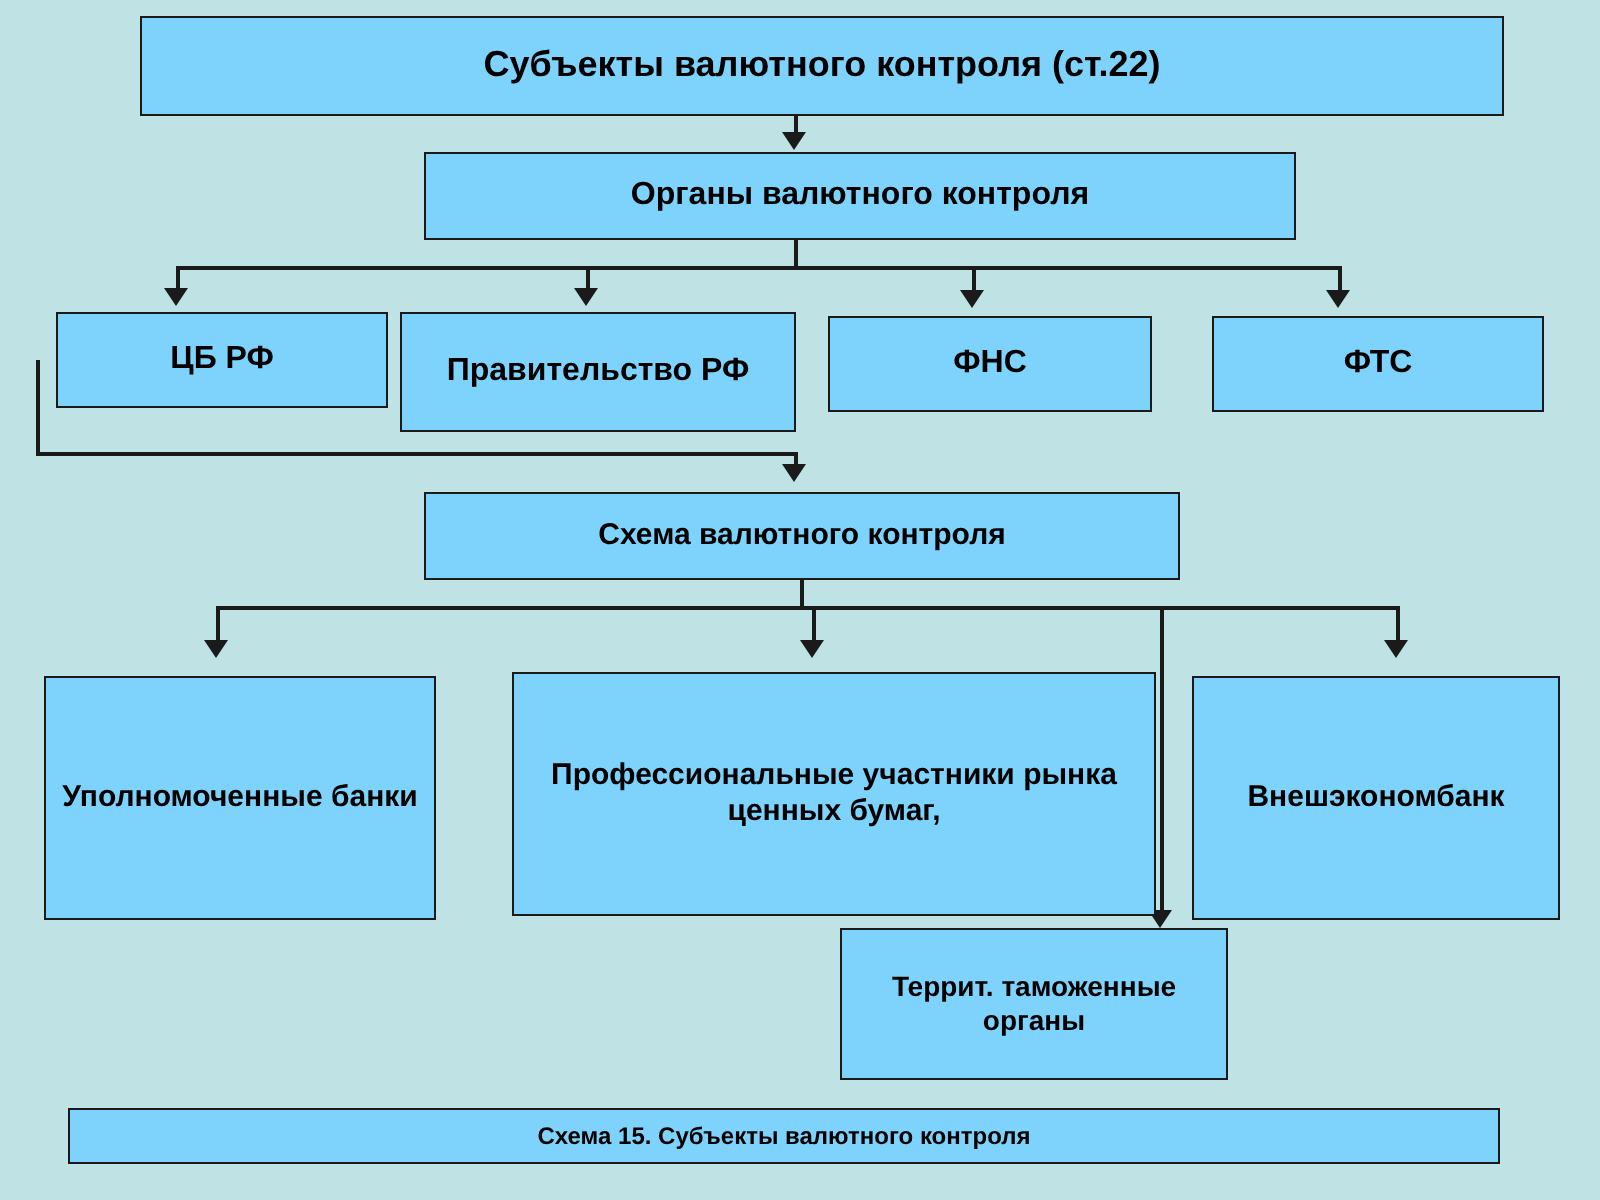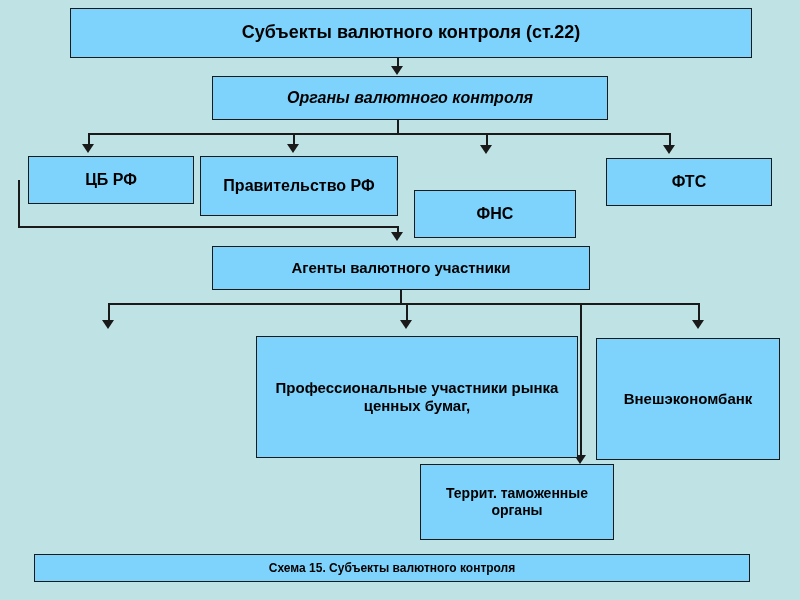--- a/index.html
+++ b/index.html
@@ -46,27 +46,26 @@
     border-right: 6px solid transparent;
     border-top: 9px solid #1a1a1a;
   }
 
   
   #title-box {
     left: 70px; top: 8px; width: 682px; height: 50px;
     font-size: 18px;
   }
   #organs-box {
-    left: 212px; top: 76px; width: 396px; height: 44px;
+    left: 212px; top: 76px; width: 436px; height: 44px;
     font-size: 16px;
-    font-style: italic;
   }
   #org-1 { left: 28px;  top: 156px; width: 166px; height: 48px; font-size: 16px; }
   #org-2 { left: 200px; top: 156px; width: 198px; height: 60px; font-size: 16px; }
-  #org-3 { left: 414px; top: 158px; width: 162px; height: 48px; font-size: 16px; margin-top: 32px; }
+  #org-3 { left: 414px; top: 158px; width: 162px; height: 48px; font-size: 16px; }
   #org-4 { left: 606px; top: 158px; width: 166px; height: 48px; font-size: 16px; }
 
   #agents-box {
     left: 212px; top: 246px; width: 378px; height: 44px;
     font-size: 15px;
   }
 
   #ag-1 { left: 22px;  top: 338px; width: 196px; height: 122px; font-size: 15px; }
   #ag-2 { left: 256px; top: 336px; width: 322px; height: 122px; font-size: 15px; }
   #ag-3 { left: 596px; top: 338px; width: 184px; height: 122px; font-size: 15px; text-align: center; }
@@ -122,38 +121,41 @@
   <div class="box" id="org-4">
     <span>ФТС</span>
   </div>
 
   <div class="line vline" style="left:18px; top:180px; height:48px;"></div>
   <div class="line hline" style="left:18px; top:226px; width:380px;"></div>
   <div class="line vline" style="left:397px; top:226px; height:6px;"></div>
   <div class="arrow-down" style="left:391px; top:232px;"></div>
 
   <div class="box" id="agents-box">
-    <span>Агенты валютного участники</span>
+    <span>Схема валютного контроля</span>
   </div>
 
   <div class="line vline" style="left:400px; top:290px; height:14px;"></div>
   <div class="line hline" style="left:108px; top:303px; width:590px;"></div>
 
   <div class="line vline" style="left:108px; top:303px; height:18px;"></div>
   <div class="arrow-down" style="left:102px; top:320px;"></div>
 
   <div class="line vline" style="left:406px; top:303px; height:18px;"></div>
   <div class="arrow-down" style="left:400px; top:320px;"></div>
 
   <div class="line vline" style="left:698px; top:303px; height:18px;"></div>
   <div class="arrow-down" style="left:692px; top:320px;"></div>
 
   <div class="line vline" style="left:580px; top:303px; height:158px;"></div>
   <div class="arrow-down" style="left:574px; top:455px;"></div>
 
+  <div class="box" id="ag-1">
+    <span>Уполномоченные банки</span>
+  </div>
   <div class="box" id="ag-2">
     <span>Профессиональные участники рынка ценных бумаг,</span>
   </div>
   <div class="box" id="ag-3">
     <span>Внешэкономбанк</span>
   </div>
   <div class="box" id="ag-5">
     <span>Террит. таможенные органы</span>
   </div>
 

